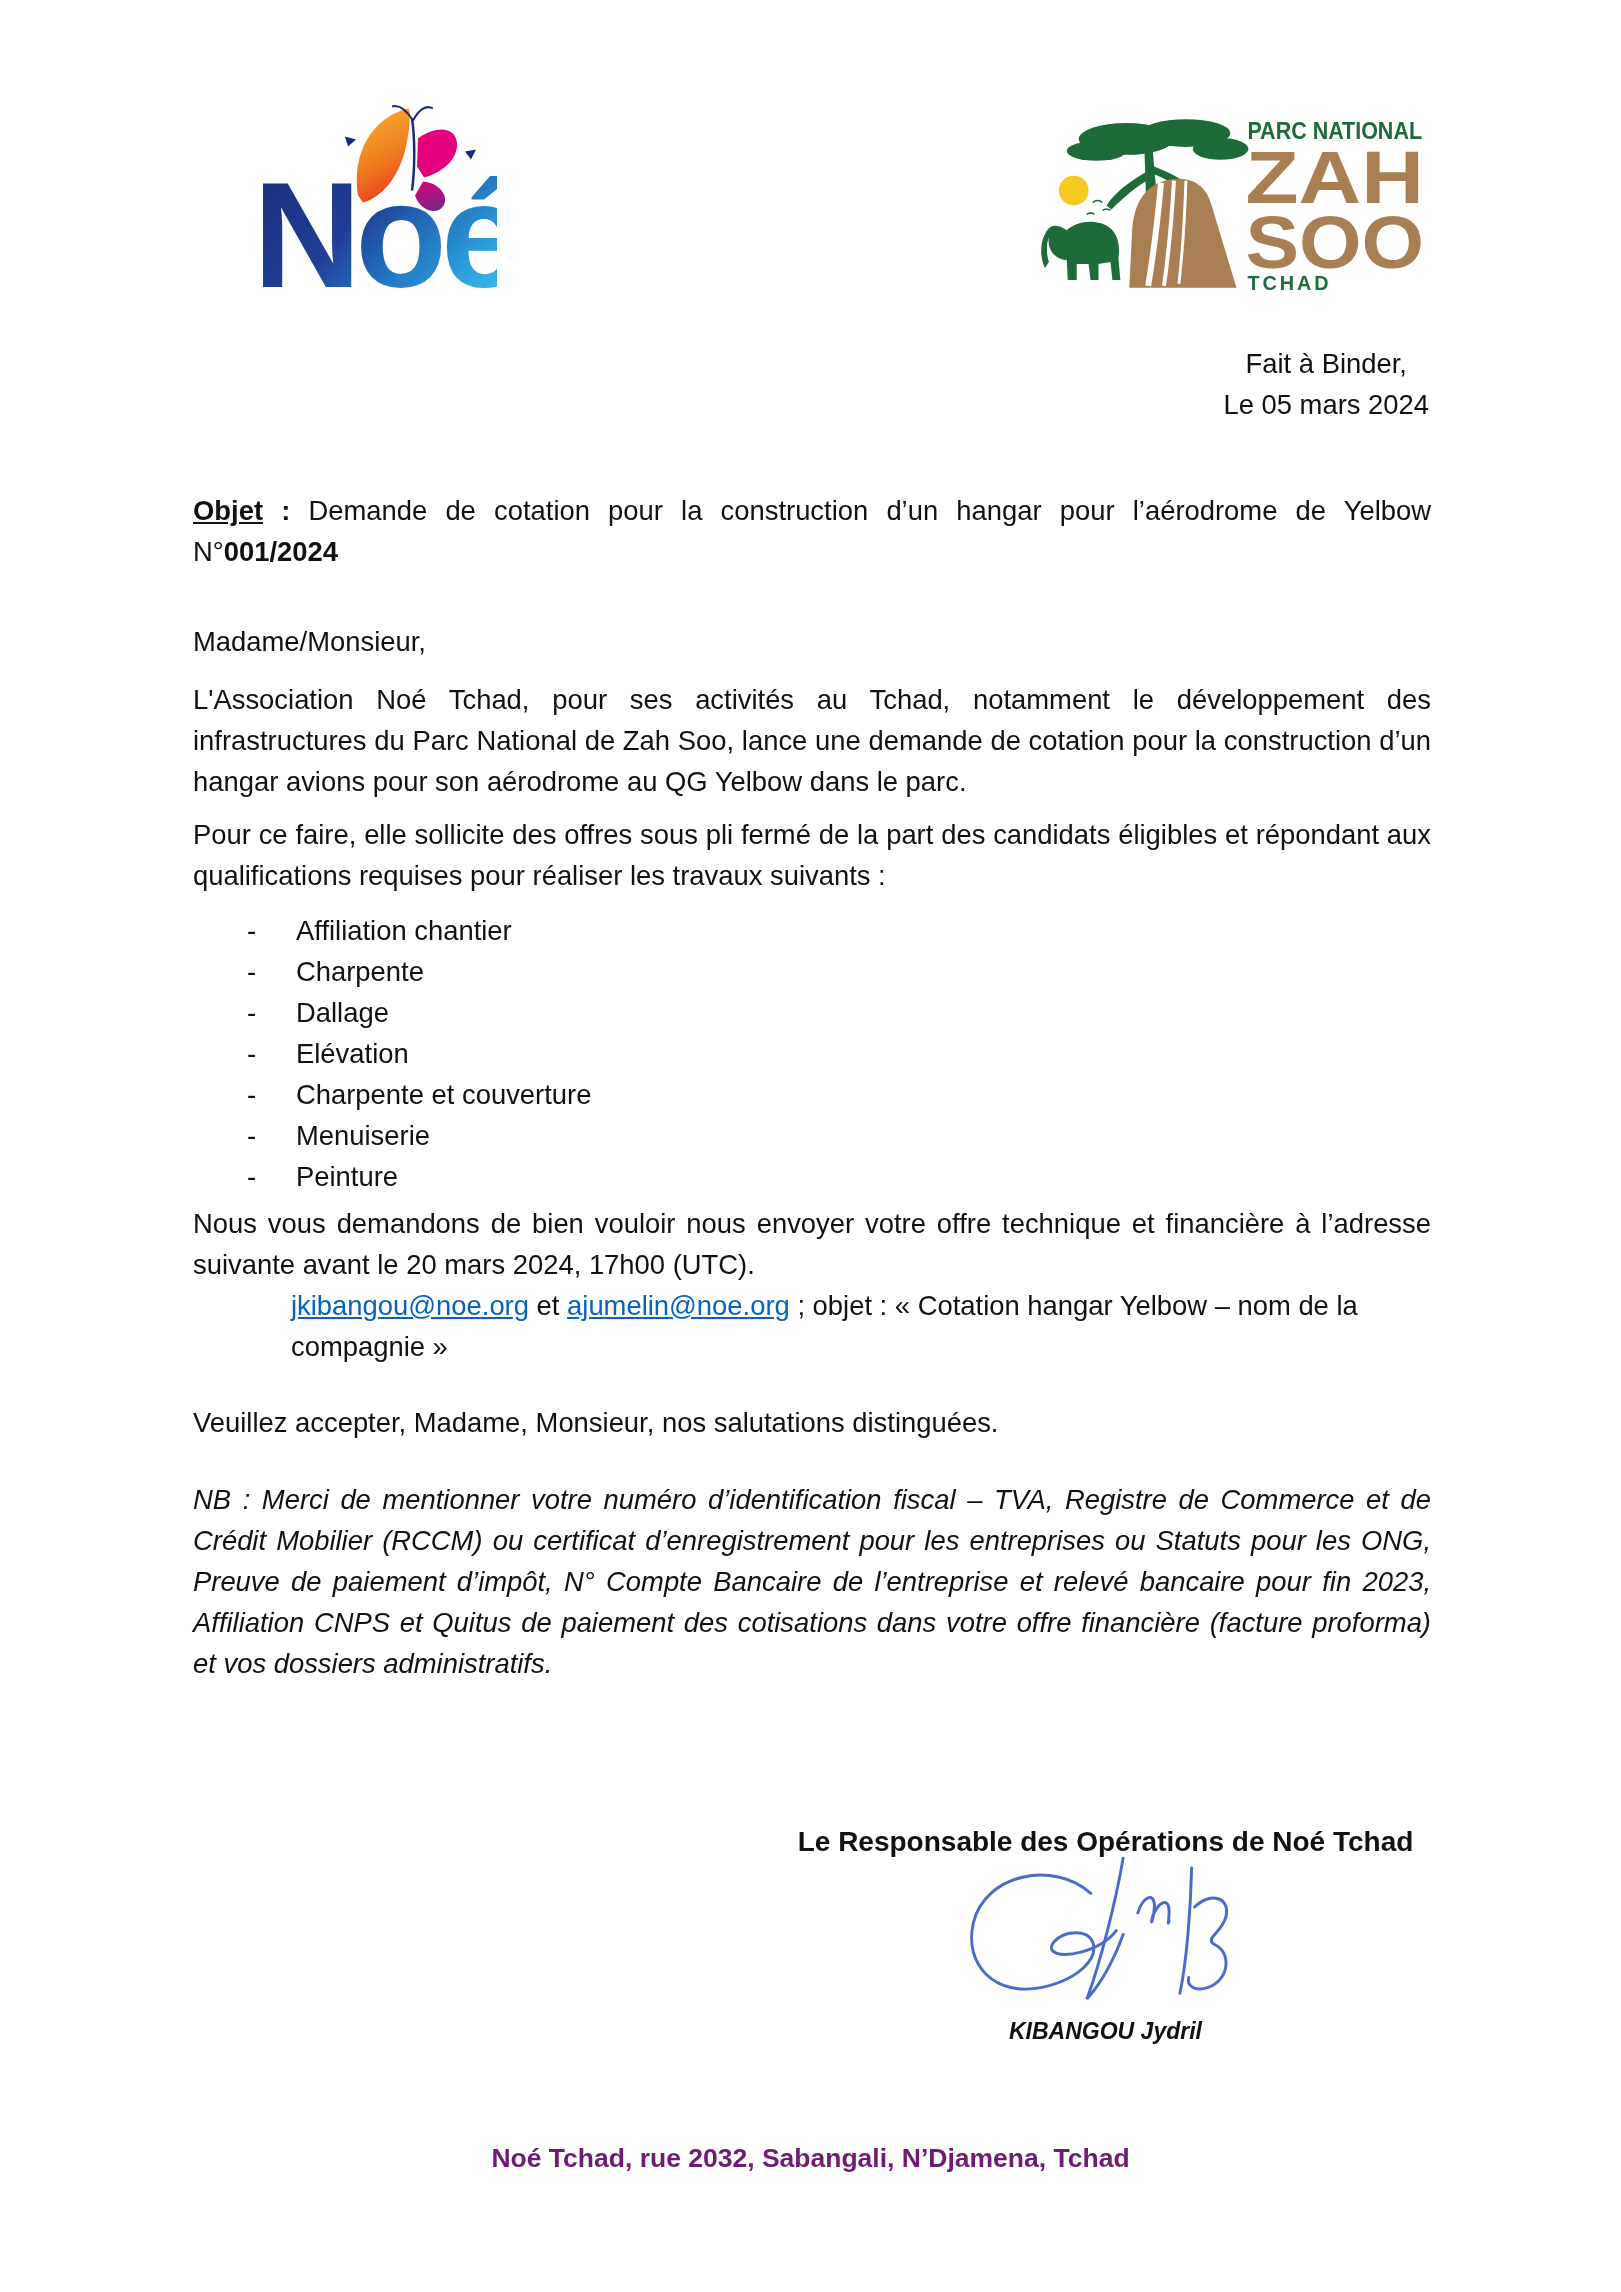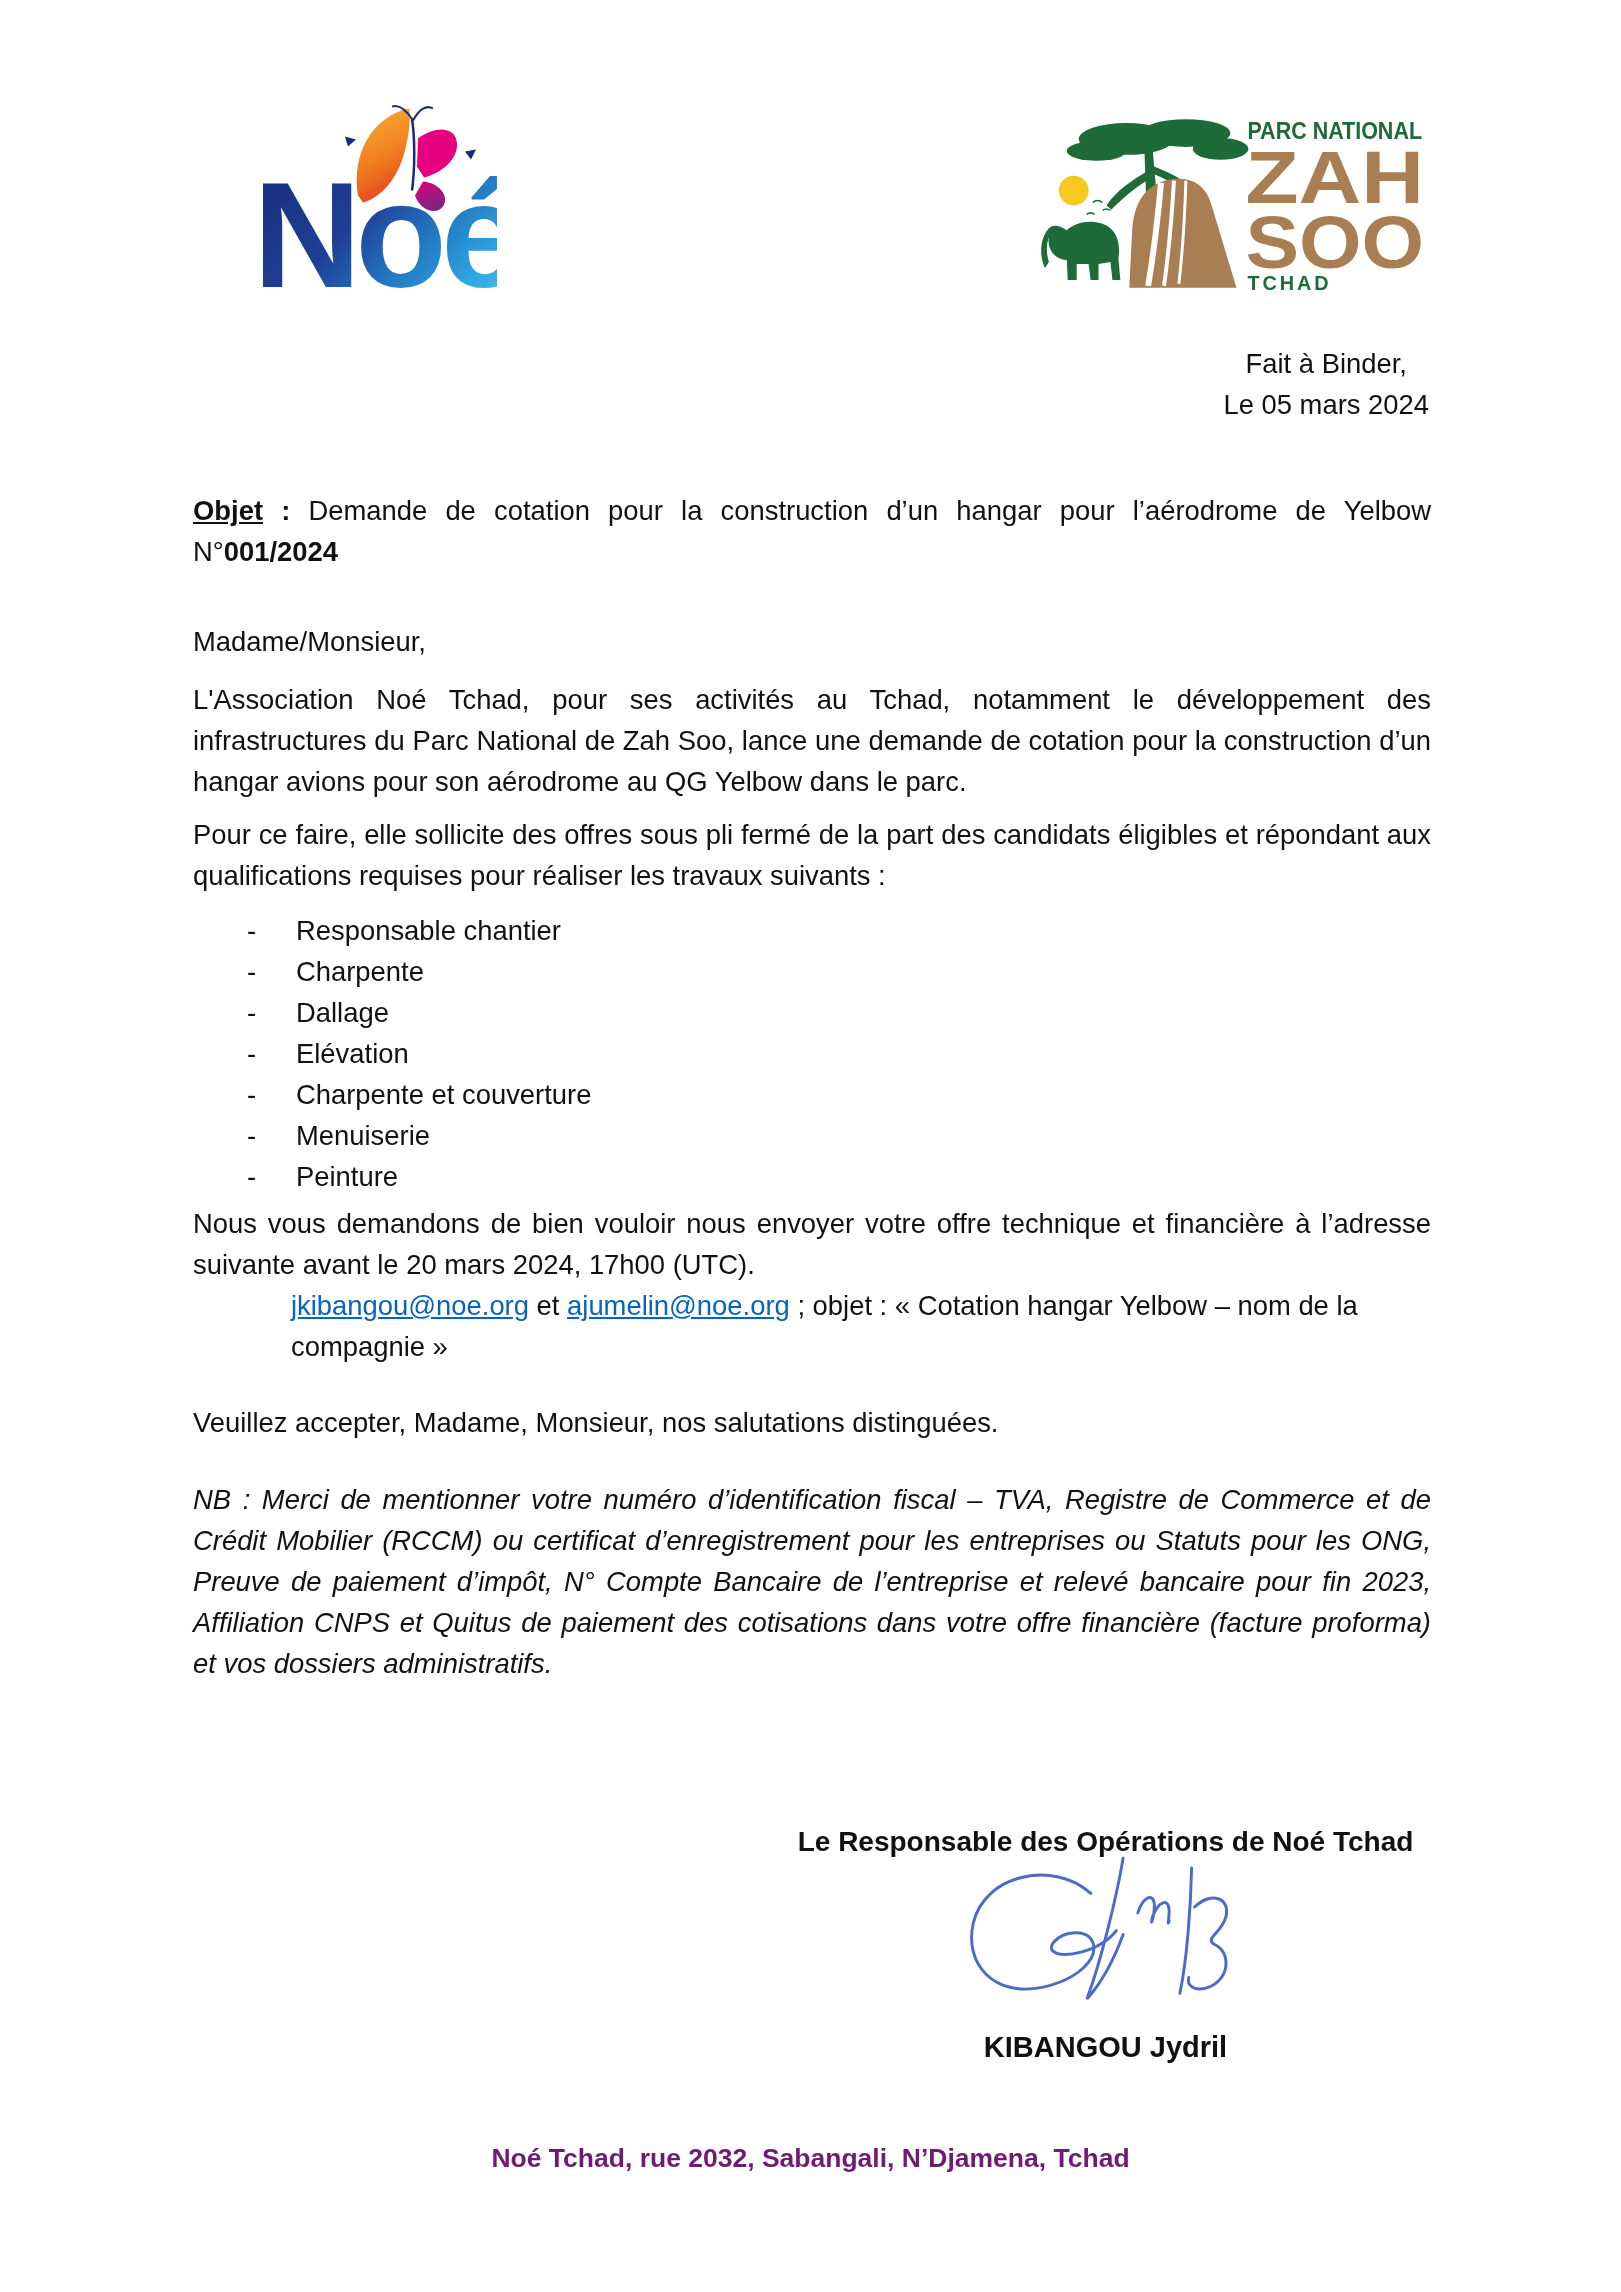--- a/index.html
+++ b/index.html
@@ -37,21 +37,21 @@
   .p-email{margin-left:98px !important;width:1098px;text-align:left !important;margin-bottom:35px !important;}
   .p-closing{margin-bottom:36px !important;text-align:left !important;}
   .p-nb{font-style:italic;}
   .u-bold{font-weight:bold;}
   .u-underline{text-decoration:underline;}
   a.email-link{color:#0563c1;text-decoration:underline;cursor:pointer;}
   
   .sig-block{position:absolute;left:772px;top:1821px;width:667px;text-align:center;}
   .sig-title{font-size:28px;font-weight:bold;line-height:41px;white-space:nowrap;}
   .sig-svg{display:block;margin:-9.8px auto 0 auto;}
-  .sig-name{font-size:29px;font-weight:bold;line-height:35px;margin-top:16px;}
+  .sig-name{font-size:23px;font-weight:bold;line-height:35px;margin-top:0;font-style:italic;}
   
   .footer{
     position:absolute;left:0;top:2143px;width:100%;
     text-align:center;font-size:26.5px;font-weight:bold;color:#701a75;
   }
 </style>
 </head>
 <body>
 
 <div class="page">
@@ -127,21 +127,21 @@
 
     <p class="p-salutation">Madame/Monsieur,</p>
 
     <p class="p-para1">L'Association Noé Tchad, pour ses activités au Tchad, notamment le développement des infrastructures du Parc National de Zah Soo, lance une demande de cotation pour la construction d’un hangar avions pour son aérodrome au QG Yelbow dans le parc.</p>
 
     <p class="p-para2">Pour ce faire, elle sollicite des offres sous pli fermé de la part des candidats éligibles et répondant aux qualifications requises pour réaliser les travaux suivants :</p>
 
     <div class="worklist">
       <div class="li">
           <span class="dash">-</span>
-          <span>Responsable chantier</span>
+          <span>Affiliation chantier</span>
         </div>
       <div class="li">
           <span class="dash">-</span>
           <span>Charpente</span>
         </div>
       <div class="li">
           <span class="dash">-</span>
           <span>Dallage</span>
         </div>
       <div class="li">

